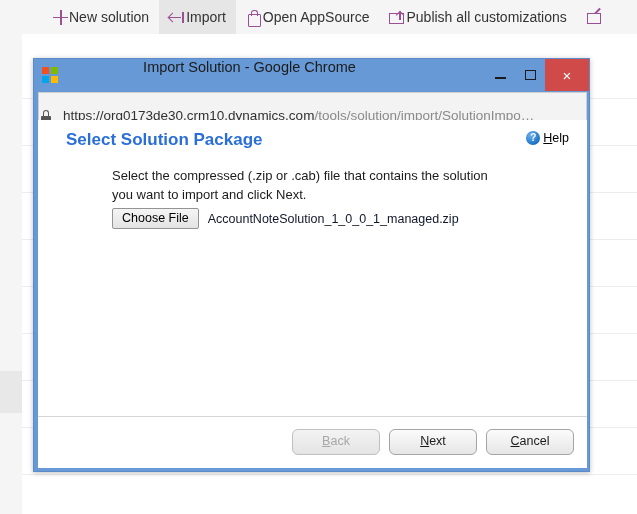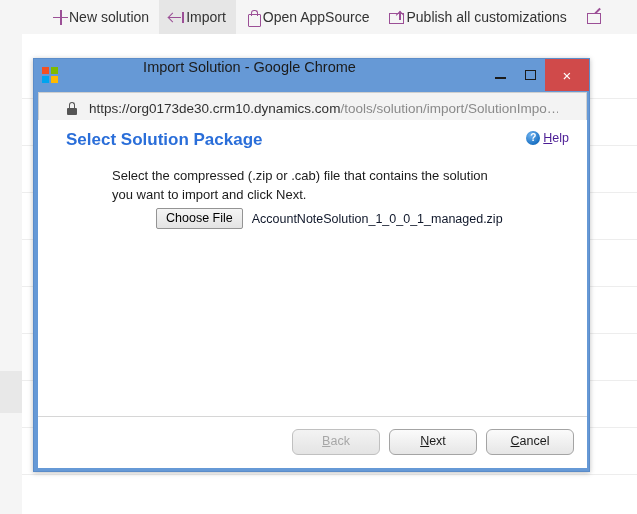--- a/index.html
+++ b/index.html
@@ -243,22 +243,22 @@
   
   #url-bar {
     position: absolute;
     left: 4px; top: 33px;
     width: 549px;
     height: 32px;
     background: #f3f3f3;
     border: 1px solid #cfcfcf;
     box-sizing: border-box;
     display: flex;
-    align-items: center;
-    padding: 0 28px;
+    align-items: flex-end;
+    padding: 0 2px;
     overflow: hidden;
   }
   #lock-icon {
     width: 10px; height: 13px;
     position: relative;
     margin-right: 12px;
     flex: 0 0 auto;
   }
   #lock-icon::before {
     content: "";
@@ -315,39 +315,38 @@
     background: radial-gradient(circle at 35% 30%, #6fb2ef 0%, #1b72c4 70%, #0f4f8e 100%);
     color: #ffffff;
     font-size: 10px;
     font-weight: bold;
     line-height: 14px;
     text-align: center;
     flex: 0 0 auto;
   }
   #help-text {
     font-size: 12.5px;
-    color: #4c1d95;
+    color: #000000;
   }
   #help-text u { text-decoration: underline; }
 
   #instruction {
     position: absolute;
     left: 74px; top: 47px;
     width: 395px;
     font-size: 13px;
     color: #1b1b1b;
     line-height: 1.45;
   }
   #file-row {
     position: absolute;
     left: 74px; top: 88px;
     display: flex;
     align-items: center;
     gap: 9px;
-    margin-left: 44px;
   }
   #choose-file-btn {
     font-family: "Liberation Sans", sans-serif;
     font-size: 12.5px;
     color: #000000;
     background: linear-gradient(#f5f5f5, #e3e3e3);
     border: 1px solid #949494;
     border-radius: 2px;
     padding: 2px 9px;
     line-height: 15px;

